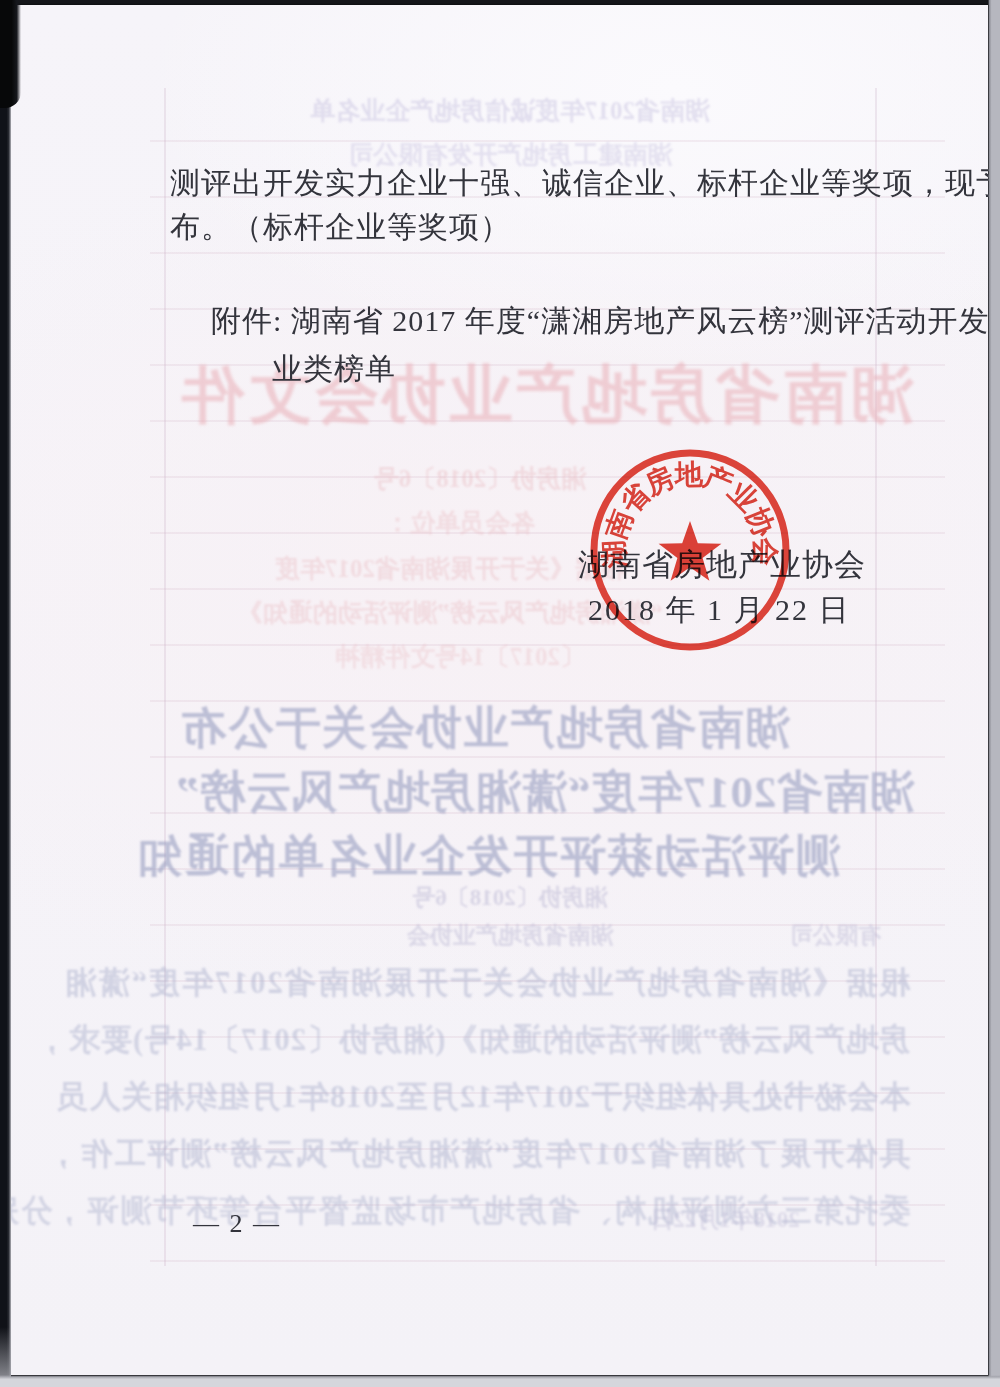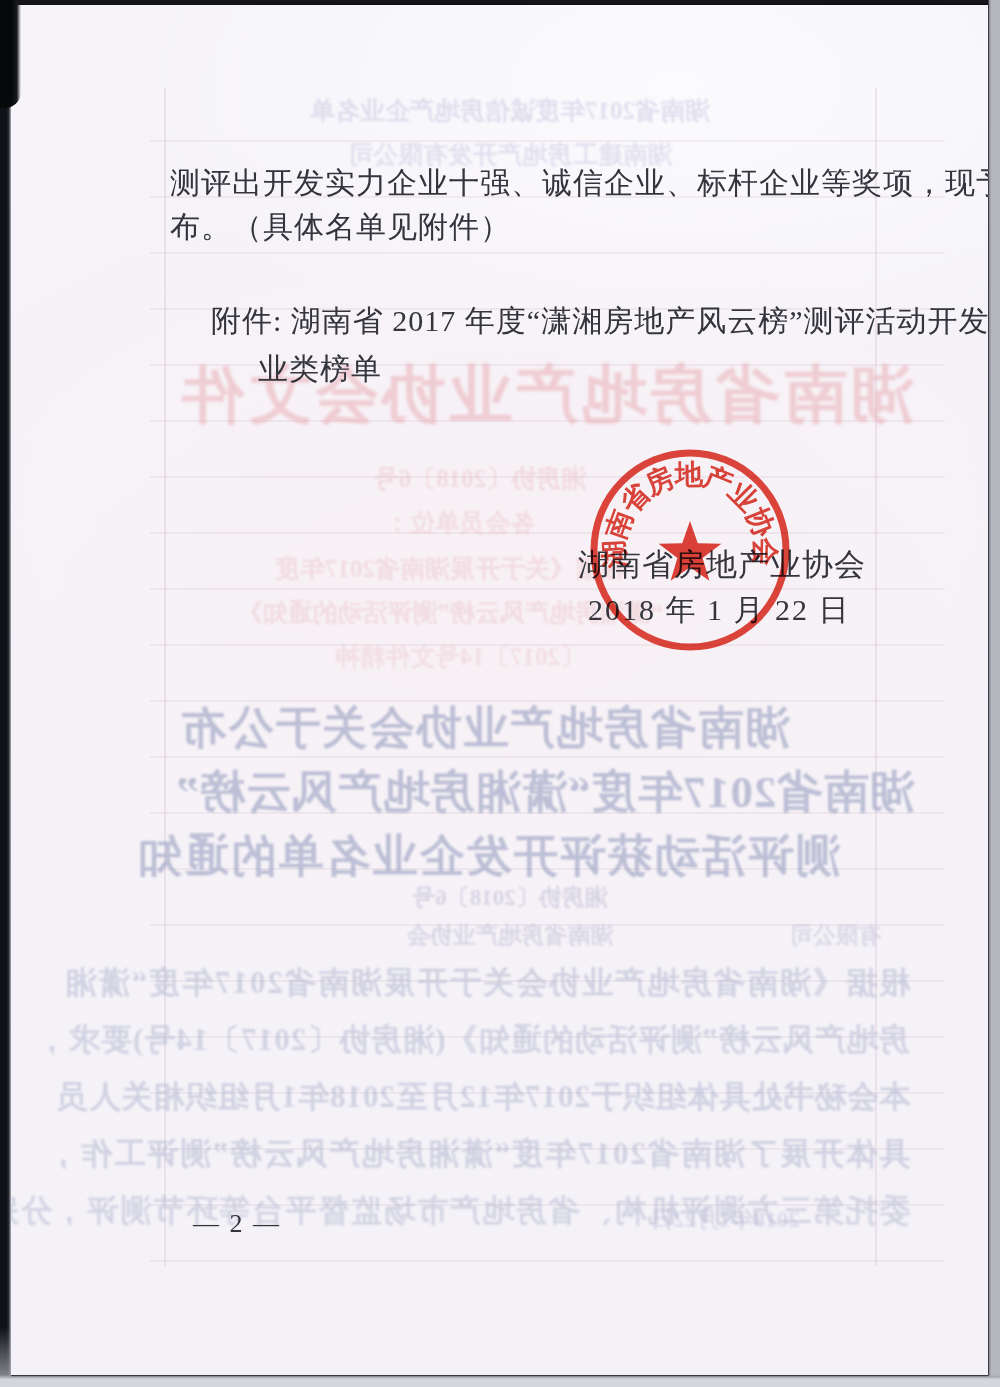--- a/index.html
+++ b/index.html
@@ -79,24 +79,24 @@
 
     <div class="ghost" style="left:128px;width:782px;top:962px;font-size:31px;letter-spacing:2px;color:#acb1cd;opacity:.5;">根据《湖南省房地产业协会关于开展湖南省2017年度“潇湘</div>
     <div class="ghost" style="left:128px;width:782px;top:1019px;font-size:31px;letter-spacing:1px;color:#acb1cd;opacity:.48;">房地产风云榜”测评活动的通知》(湘房协〔2017〕14号)要求，</div>
     <div class="ghost" style="left:128px;width:782px;top:1076px;font-size:31px;letter-spacing:1px;color:#acb1cd;opacity:.5;">本会秘书处具体组织于2017年12月至2018年1月组织相关人员</div>
     <div class="ghost" style="left:128px;width:782px;top:1133px;font-size:31px;letter-spacing:2px;color:#acb1cd;opacity:.5;">具体开展了湖南省2017年度“潇湘房地产风云榜”测评工作，</div>
     <div class="ghost" style="left:128px;width:782px;top:1190px;font-size:31px;letter-spacing:2px;color:#acb1cd;opacity:.46;">委托第三方测评机构、省房地产市场监督平台等环节测评，分别</div>
     <div class="ghost" style="left:560px;width:330px;top:1204px;font-size:23px;color:#b8b5d2;opacity:.4;">2018年1月22日</div>
   </div>
 
   <div class="front body-line" style="left:170px;top:163px;">测评出开发实力企业十强、诚信企业、标杆企业等奖项，现予公</div>
-  <div class="front body-line" style="left:170px;top:207px;">布。（具体名单见附件）</div>
+  <div class="front body-line" style="left:170px;top:207px;">布。（标杆企业等奖项）</div>
 
   <div class="front body-line" style="left:211px;top:301px;">附件: 湖南省 2017 年度“潇湘房地产风云榜”测评活动开发企</div>
-  <div class="front body-line" style="left:258px;top:349px;">业类榜单</div>
+  <div class="front body-line" style="left:272px;top:349px;">业类榜单</div>
 
   <div class="front" style="left:578px;top:544px;font-size:31px;letter-spacing:1px;">湖南省房地产业协会</div>
   <div class="front" style="left:588px;top:590px;font-size:30px;letter-spacing:2px;">2018 年 1 月 22 日</div>
 
   <div class="front" style="left:193px;top:1209px;font-size:26px;letter-spacing:2px;">— 2 —</div>
 
   <svg class="seal" viewBox="0 0 210 208">
     <ellipse cx="105" cy="102" rx="96" ry="97" fill="none" stroke="#e0372b" stroke-width="7"></ellipse>
     <polygon fill="#df3328" points="105,73 112.8,95.3 136.4,95.8 117.6,110.1 124.4,132.7 105,119.2 85.6,132.7 92.4,110.1 73.6,95.8 97.2,95.3"></polygon>
     <defs>

